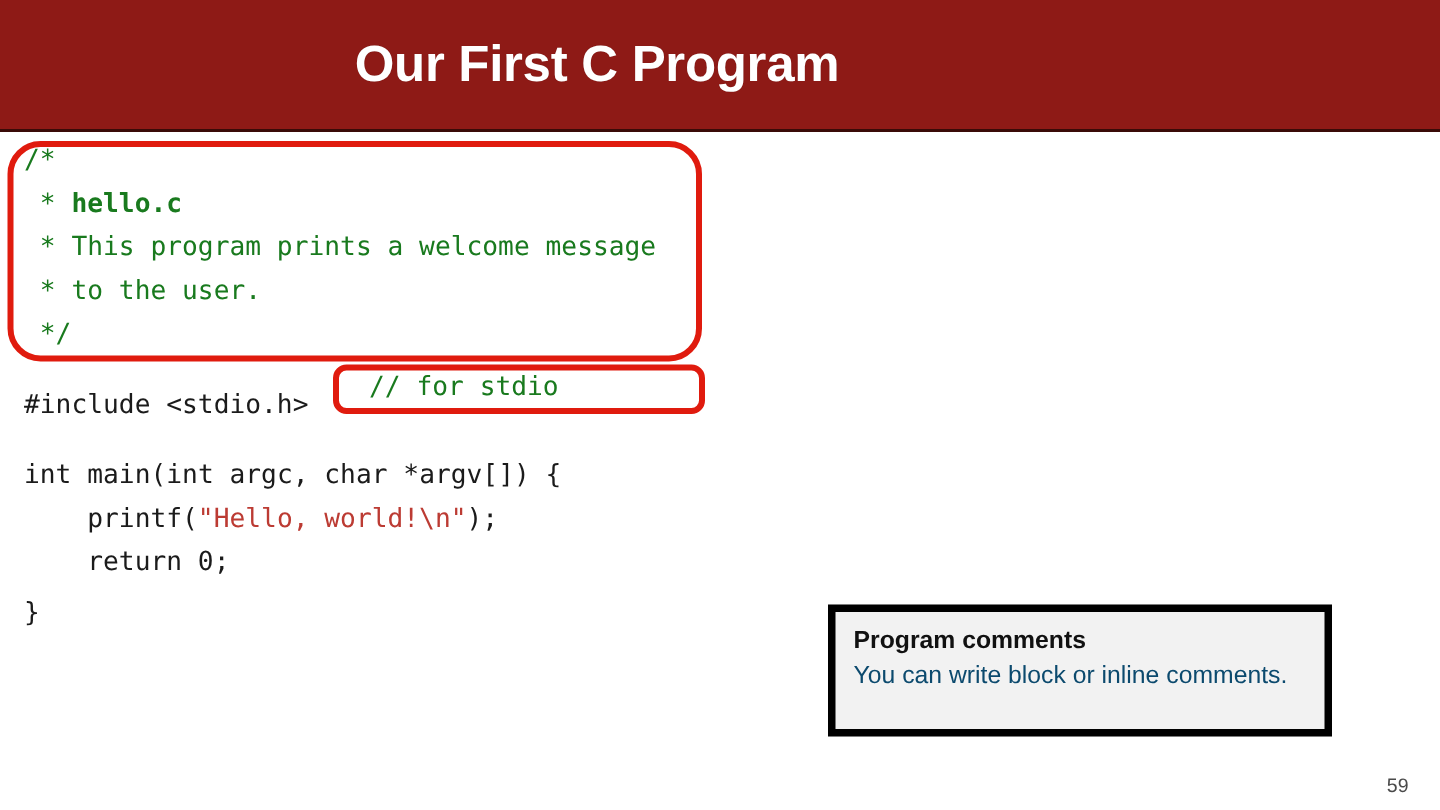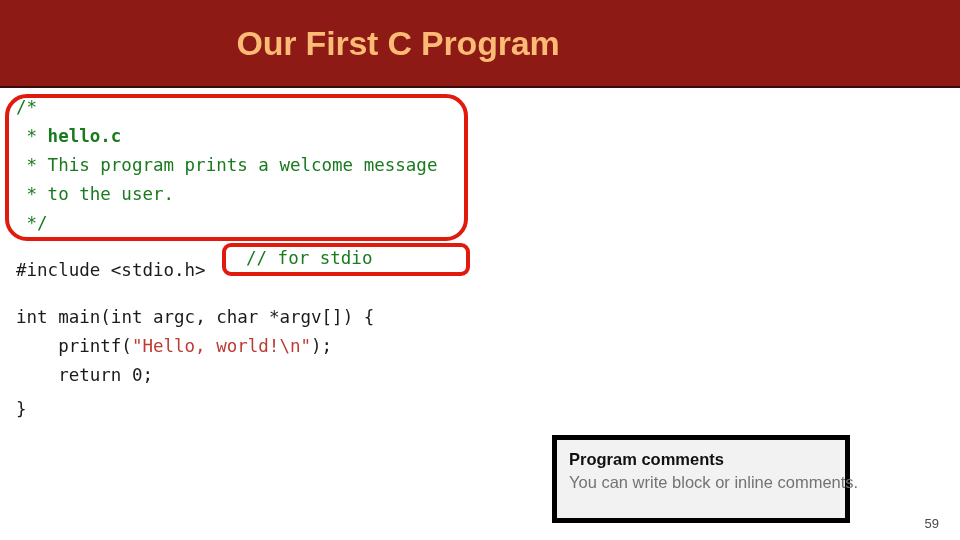--- a/index.html
+++ b/index.html
@@ -28,21 +28,21 @@
     box-sizing: border-box;
   }
   #slide-title {
     position: absolute;
     left: 0;
     top: 0;
     width: 796px;
     height: 86px;
     line-height: 86px;
     text-align: center;
-    color: #fdba74;
+    color: #ffffff;
     font-family: "Liberation Sans", sans-serif;
     font-weight: bold;
     font-size: 34px;
     letter-spacing: -0.2px;
     white-space: nowrap;
     text-shadow: 0 0 0.5px rgba(0,0,0,0.25);
   }
 
   
   #code-area {
@@ -91,42 +91,41 @@
     border-radius: 9px;
     box-sizing: border-box;
     background: #ffffff;
   }
 
   
   #callout-box {
     position: absolute;
     left: 552px;
     top: 403px;
-    width: 298px;
+    width: 336px;
     height: 88px;
     background: #F2F2F2;
     border: 5px solid #000000;
     box-sizing: border-box;
     padding: 8px 12px 0 12px;
-    margin-top: 32px;
   }
   #callout-title {
     font-family: "Liberation Sans", sans-serif;
     font-weight: bold;
     font-size: 16.5px;
     line-height: 22px;
     color: #111111;
     white-space: nowrap;
   }
   #callout-body {
     font-family: "Liberation Sans", sans-serif;
     font-weight: normal;
     font-size: 16.5px;
     line-height: 24px;
-    color: #737373;
+    color: #0c4a6e;
     white-space: nowrap;
   }
 
   
   #page-number {
     position: absolute;
     right: 21px;
     bottom: 9px;
     font-family: "Liberation Sans", sans-serif;
     font-size: 13px;

